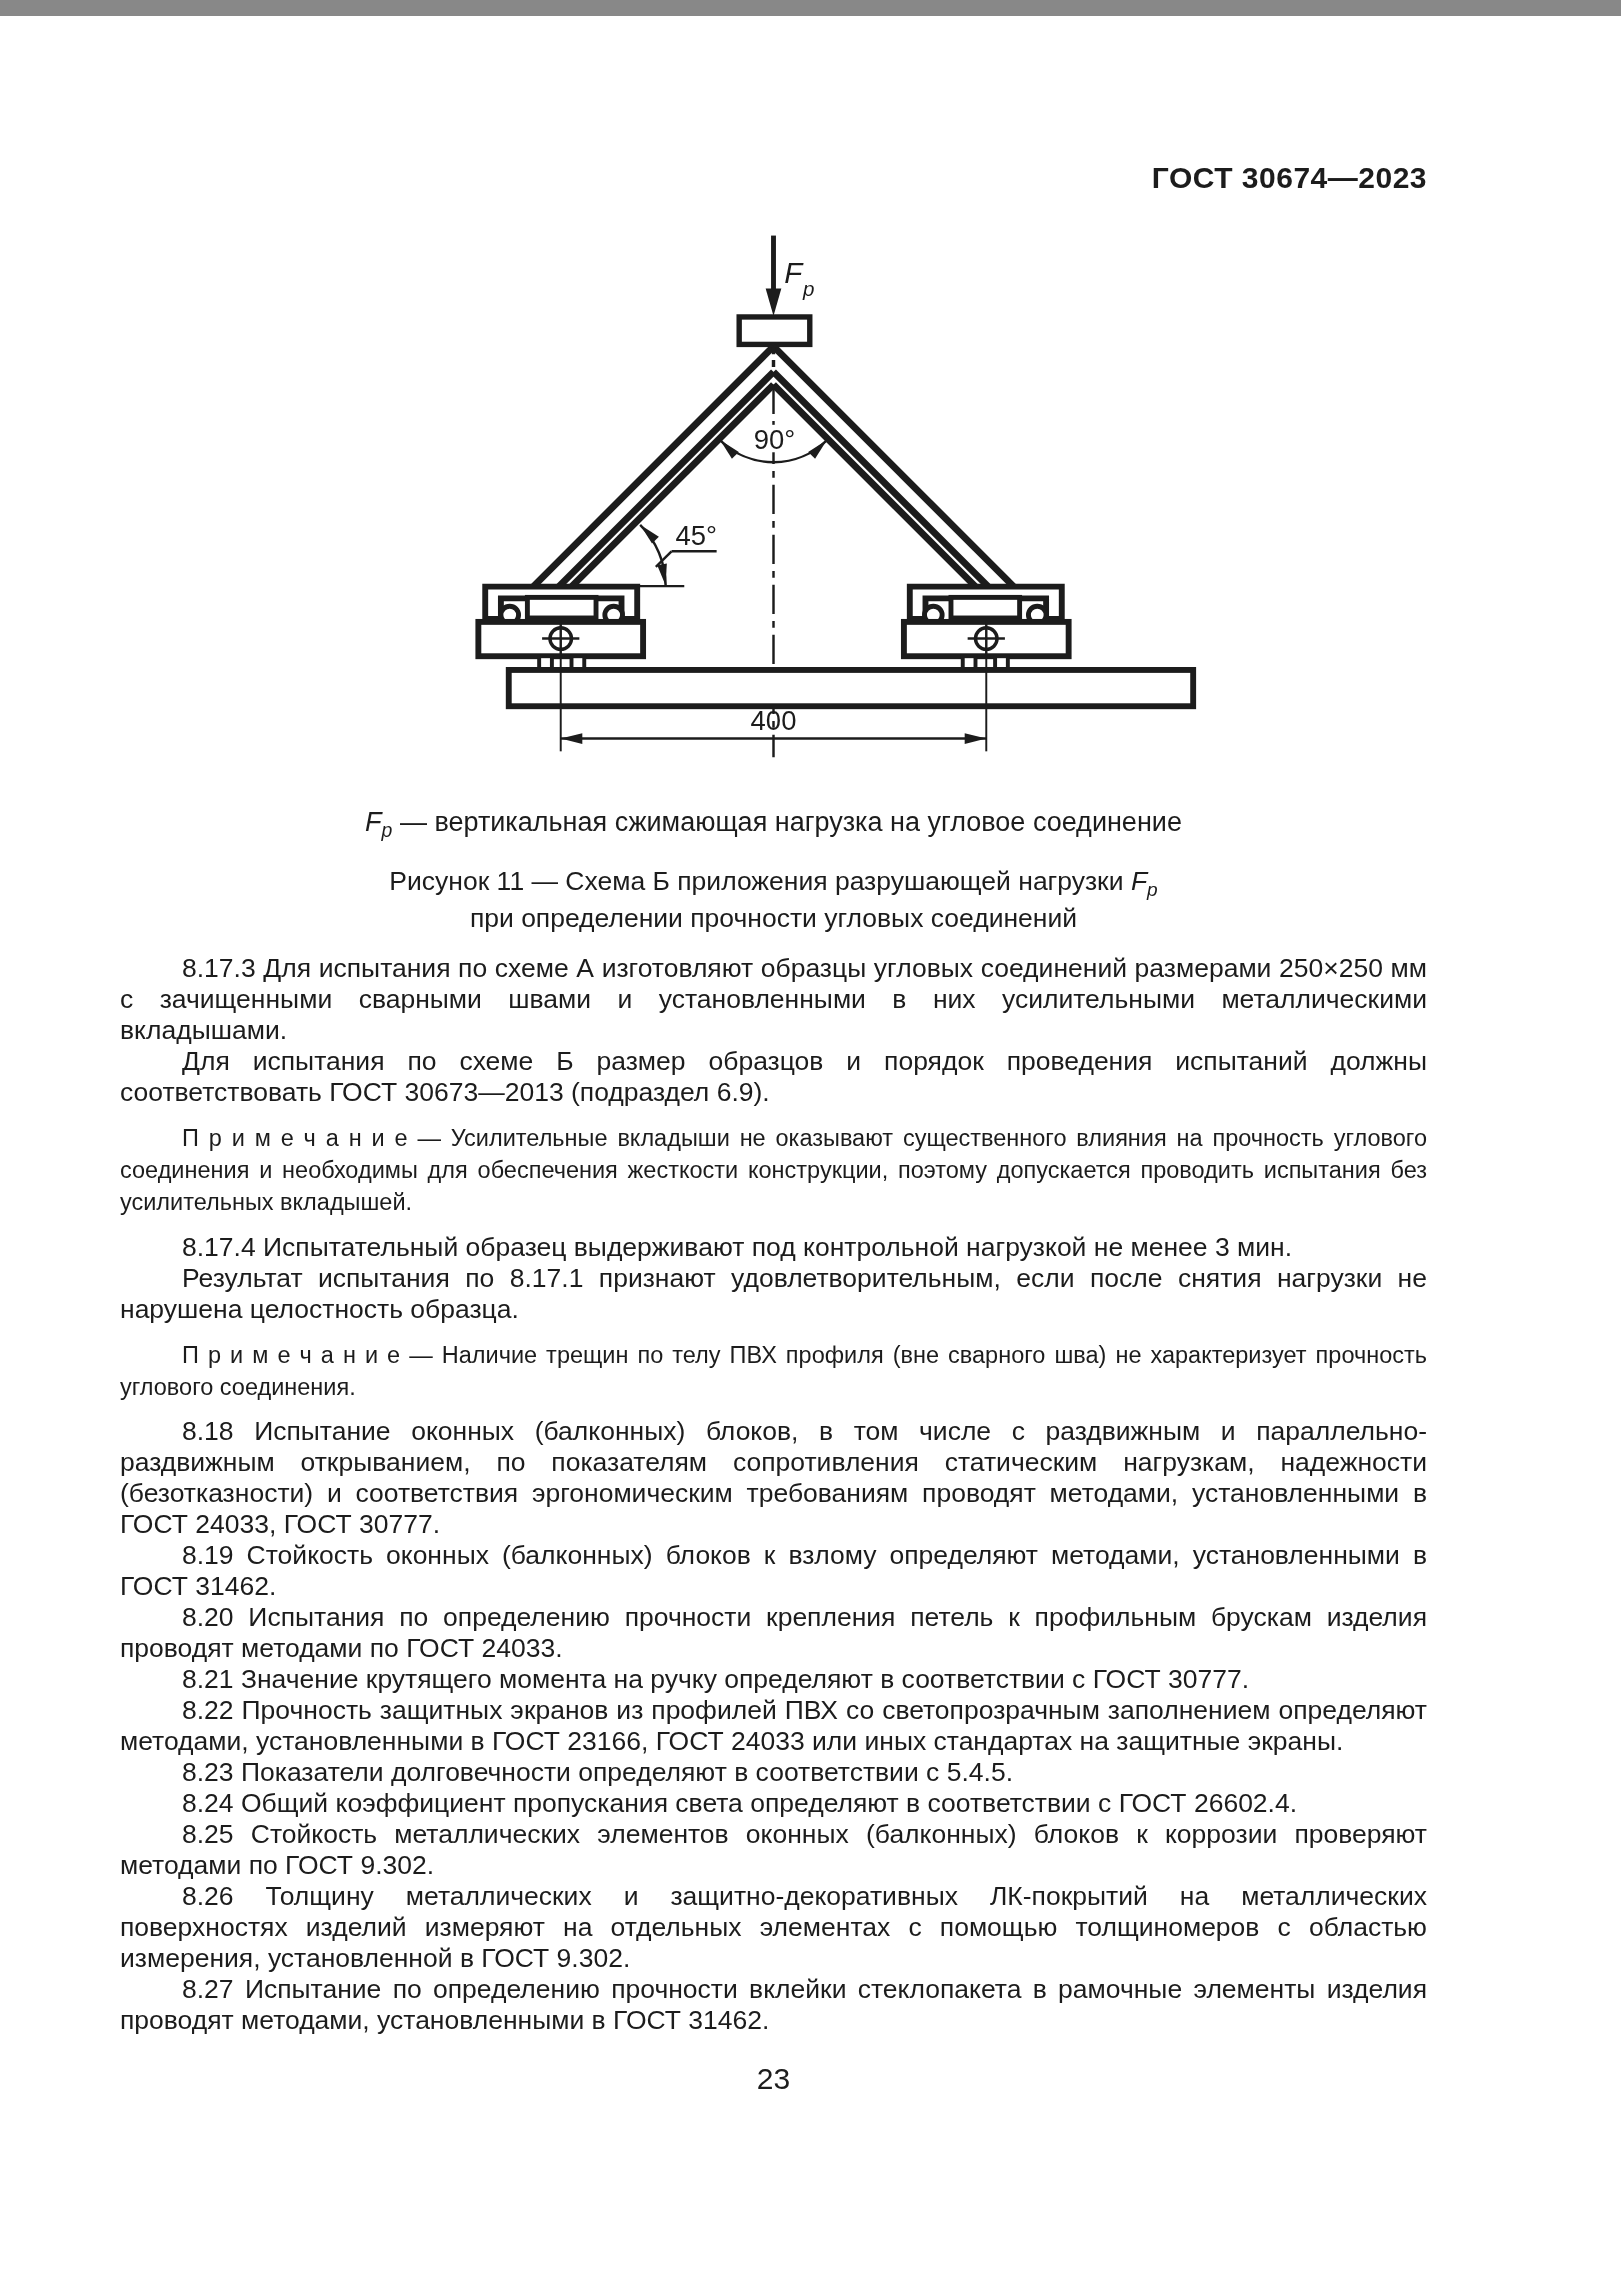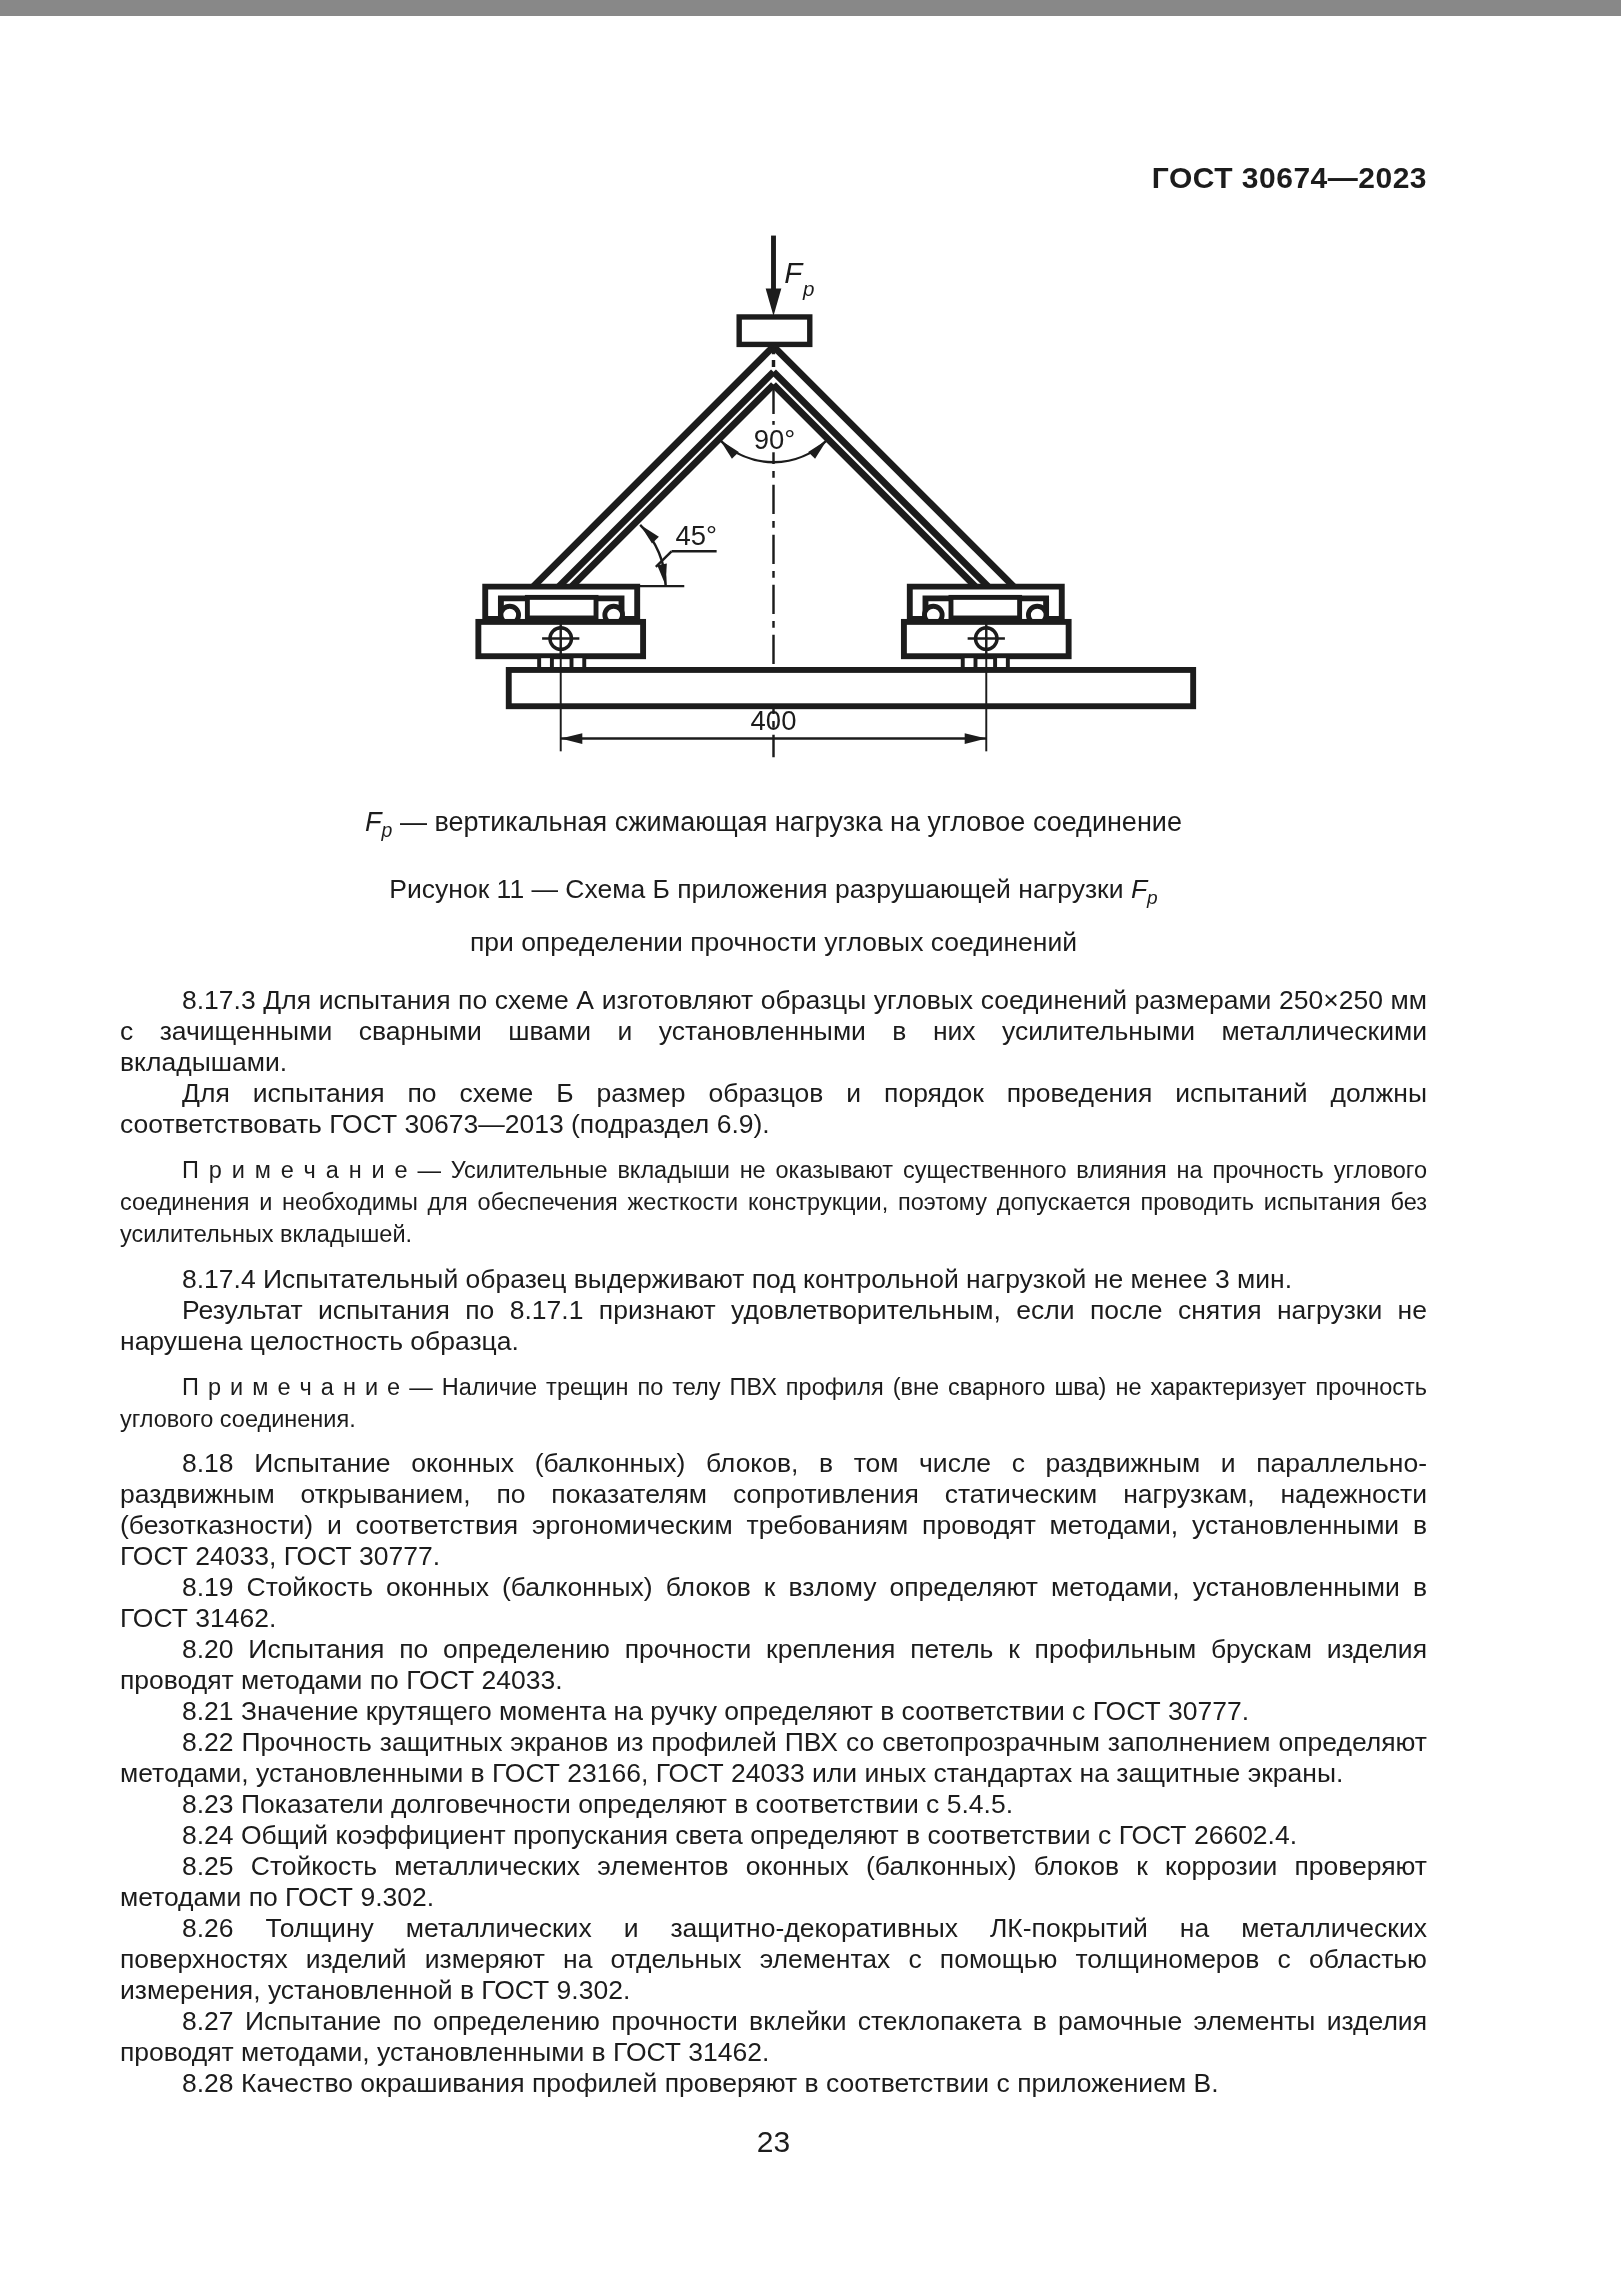--- a/index.html
+++ b/index.html
@@ -31,21 +31,21 @@
   .figure-wrap svg{display:block;margin:0 auto;}
   .fig-legend{
     margin-top:39px;
     text-align:center;
     font-size:27px;
   }
   .fig-caption{
     margin-top:25.5px;
     text-align:center;
     font-size:26.5px;
-    line-height:44px;
+    line-height:28px;
   }
   .fig-var{font-style:italic;}
   .fig-sub{font-style:italic;font-size:72%;vertical-align:-5.9px;}
   .body-text{
     margin-top:21.6px;
     text-align:justify;
   }
   .body-text p{
     margin:0;
     text-indent:62px;
@@ -181,20 +181,19 @@
         <p class="para">8.18 Испытание оконных (балконных) блоков, в том числе с раздвижным и параллельно-раздвижным открыванием, по показателям сопротивления статическим нагрузкам, надежности (безотказности) и соответствия эргономическим требованиям проводят методами, установленными в ГОСТ 24033, ГОСТ 30777.</p>
         <p class="para">8.19 Стойкость оконных (балконных) блоков к взлому определяют методами, установленными в ГОСТ 31462.</p>
         <p class="para">8.20 Испытания по определению прочности крепления петель к профильным брускам изделия проводят методами по ГОСТ 24033.</p>
         <p class="para">8.21 Значение крутящего момента на ручку определяют в соответствии с ГОСТ 30777.</p>
         <p class="para">8.22 Прочность защитных экранов из профилей ПВХ со светопрозрачным заполнением определяют методами, установленными в ГОСТ 23166, ГОСТ 24033 или иных стандартах на защитные экраны.</p>
         <p class="para">8.23 Показатели долговечности определяют в соответствии с 5.4.5.</p>
         <p class="para">8.24 Общий коэффициент пропускания света определяют в соответствии с ГОСТ 26602.4.</p>
         <p class="para">8.25 Стойкость металлических элементов оконных (балконных) блоков к коррозии проверяют методами по ГОСТ 9.302.</p>
         <p class="para">8.26 Толщину металлических и защитно-декоративных ЛК-покрытий на металлических поверхностях изделий измеряют на отдельных элементах с помощью толщиномеров с областью измерения, установленной в ГОСТ 9.302.</p>
         <p class="para">8.27 Испытание по определению прочности вклейки стеклопакета в рамочные элементы изделия проводят методами, установленными в ГОСТ 31462.</p>
-        <p class="para">8.28 Качество окрашивания профилей проверяют в соответствии с приложением В.</p>
       </div>
 
     <div class="page-number">23</div>
 
   </div>
 </div>
 
 
 </body></html>

